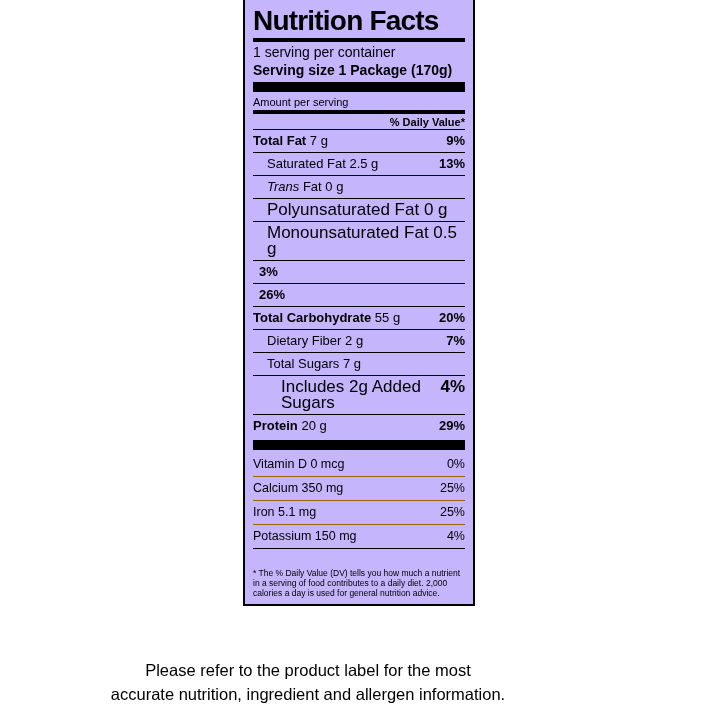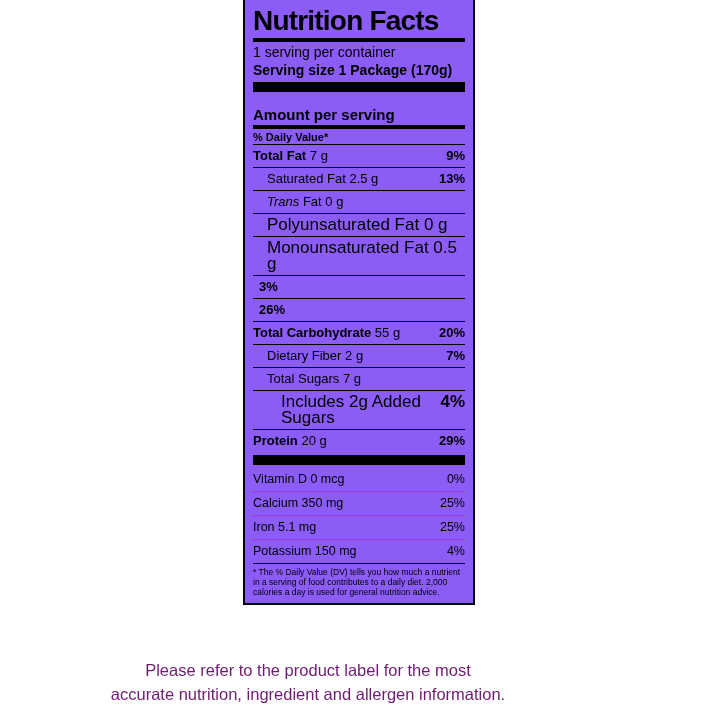--- a/index.html
+++ b/index.html
@@ -18,21 +18,21 @@
   .page {
     width: 716px;
     height: 720px;
     position: relative;
   }
   .label-wrap {
     position: absolute;
     left: 243px;
     top: 0px;
     width: 232px;
-    background: #8b5cf6;
+    background: #c4b5fd;
     border-left: 2px solid #000;
     border-right: 2px solid #000;
     border-bottom: 2px solid #000;
     box-sizing: border-box;
     padding: 4px 8px 6px 8px;
   }
   .nf-title {
     font-weight: bold;
     font-size: 28px;
     line-height: 30px;
@@ -54,44 +54,44 @@
     margin-top: 2px;
   }
   .serving-size {
     font-size: 14px;
     font-weight: bold;
     line-height: 17px;
     margin-top: 1px;
     margin-bottom: 2px;
   }
   .amount-per {
-    font-size: 15px;
-    font-weight: bold;
-    margin-top: 14px;
+    font-size: 11px;
+    font-weight: normal;
+    margin-top: 4px;
   }
   .cal-row {
     display: flex;
     align-items: baseline;
     justify-content: space-between;
     margin-top: -2px;
   }
   .cal-label {
     font-size: 26px;
     font-weight: bold;
     letter-spacing: -0.5px;
     line-height: 30px;
   }
   .cal-value {
     font-size: 34px;
     font-weight: bold;
     letter-spacing: -1px;
     line-height: 34px;
   }
   .dv-header {
-    text-align: left;
+    text-align: right;
     font-size: 11px;
     font-weight: bold;
     margin: 1px 0 1px 0;
   }
   .row {
     display: flex;
     justify-content: space-between;
     align-items: baseline;
     font-size: 13px;
     line-height: 16px;
@@ -115,32 +115,32 @@
     font-size: 12.5px;
     line-height: 15px;
     padding: 4px 0 4px 0;
     border-top: 1px solid #a16207;
   }
   .vit-row .dv { white-space: nowrap; padding-left: 6px; }
   .footnote {
     font-size: 8.5px;
     line-height: 10px;
     border-top: 1px solid #000;
-    padding-top: 3px;
+    padding-top: 19px;
     margin-top: 0px;
   }
   .caption {
     position: absolute;
     left: 0;
     top: 658px;
     width: 616px;
     text-align: center;
     font-size: 16.5px;
     line-height: 24px;
-    color: #701a75;
+    color: #000000;
   }
 </style>
 </head>
 <body>
 
 <div class="page">
 
   <div class="label-wrap">
 
     <div class="nf-title">Nutrition Facts</div>

